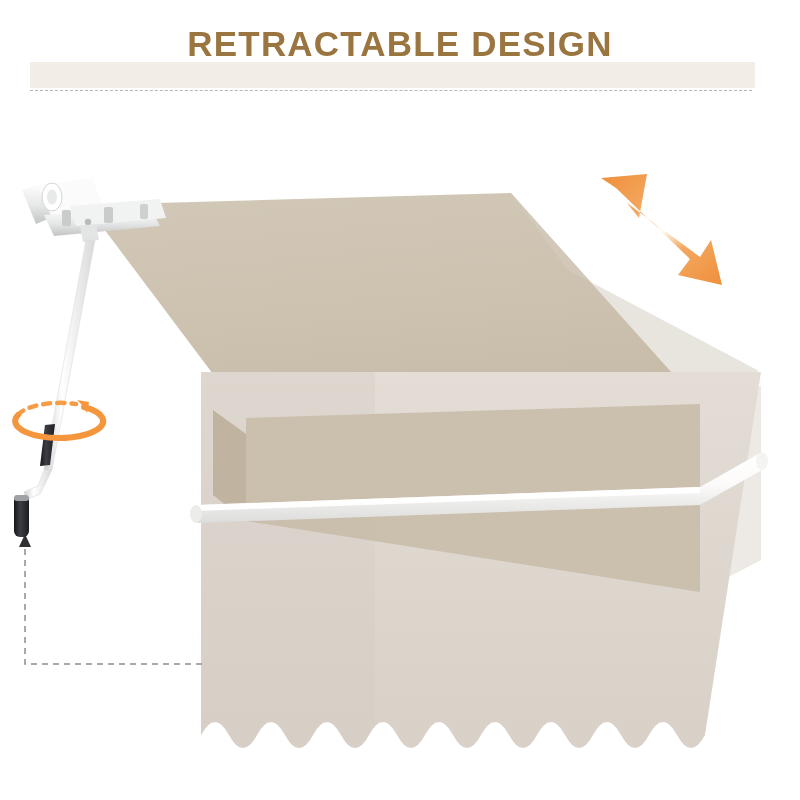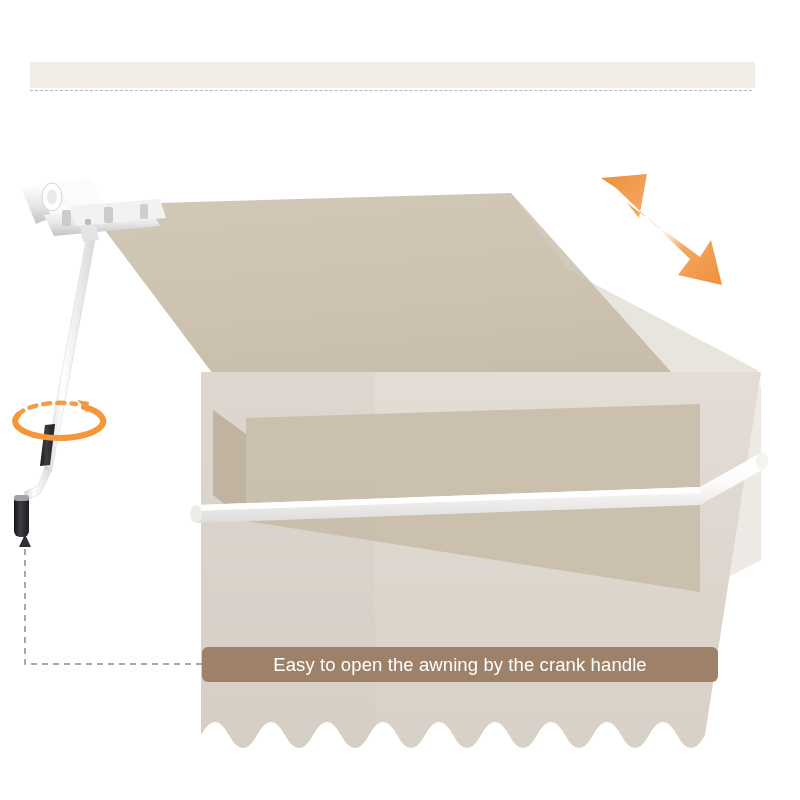--- a/index.html
+++ b/index.html
@@ -79,20 +79,21 @@
     letter-spacing: 0.1px;
     white-space: nowrap;
   }
 </style>
 </head>
 <body>
 
 <div id="stage">
 
   <div class="header-band"></div>
+  <div class="header-title">RETRACTABLE DESIGN</div>
   <div class="header-rule"></div>
 
   <svg class="art" viewBox="0 0 800 800">
     <defs>
 
       <linearGradient id="arrowGrad" x1="0" y1="0" x2="1" y2="1">
         <stop offset="0%" stop-color="#ef8f3c"></stop>
         <stop offset="33%" stop-color="#f3a85f"></stop>
         <stop offset="50%" stop-color="#ffffff"></stop>
         <stop offset="67%" stop-color="#f3a85f"></stop>
@@ -215,17 +216,14 @@
                L700,257 L711,240 L722,285 L678,275 L690,259
                Z" fill="url(#arrowGrad)"></path>
     </g>
 
     <g>
       <path d="M202,664 L25,664 L25,546" fill="none" stroke="#8d8d8d" stroke-width="1.5" stroke-dasharray="6 5"></path>
       <path d="M25,534 l6,13 l-12,0 z" fill="#2f3033"></path>
     </g>
   </svg>
 
-  <div class="caption-bar">
-    <span class="caption-text">Easy to open the awning by the crank handle</span>
-  </div>
 
 </div>
 
 </body></html>

